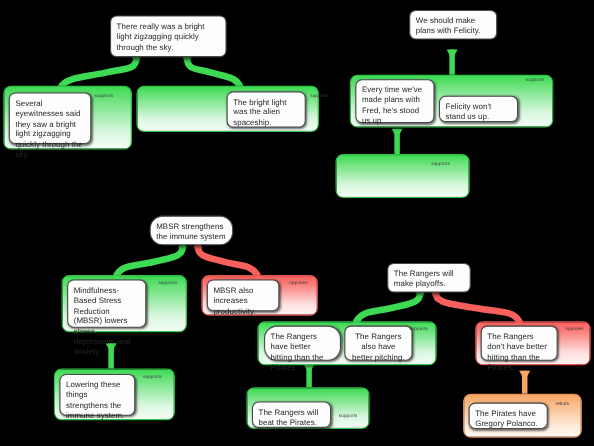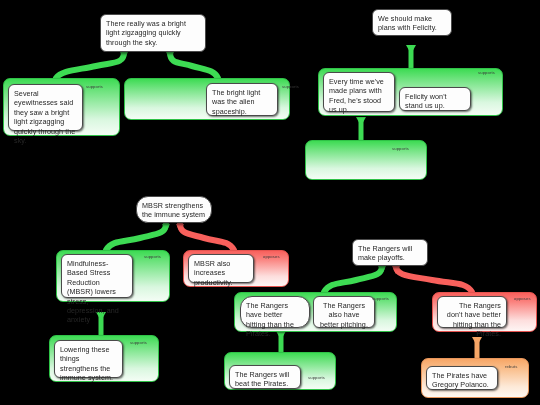--- a/index.html
+++ b/index.html
@@ -127,21 +127,21 @@
 
   <div class="claim root" style="left:352px;top:239px;width:76px;height:27px;">The Rangers will make playoffs.</div>
 
   <div class="group supports" style="left:234px;top:292px;width:163px;height:40px;"></div>
   <span class="grouplabel" style="left:372px;top:296px;">supports</span>
   <div class="claim" style="left:240px;top:296px;width:70px;height:32px;border-radius:12px;">The Rangers have better hitting than the Pirates.</div>
   <div class="claim" style="left:313px;top:296px;width:62px;height:32px;text-align:center;">The Rangers also have better pitching.</div>
 
   <div class="group opposes" style="left:432px;top:292px;width:105px;height:40px;"></div>
   <span class="grouplabel" style="left:514px;top:296px;">opposes</span>
-  <div class="claim" style="left:437px;top:296px;width:70px;height:32px;text-align:right;">The Rangers don't have better hitting than the Pirates.</div>
+  <div class="claim" style="left:437px;top:296px;width:70px;height:32px;">The Rangers don't have better hitting than the Pirates.</div>
 
   <div class="group supports" style="left:224px;top:352px;width:112px;height:38px;"></div>
   <span class="grouplabel" style="left:308px;top:375px;">supports</span>
   <div class="claim" style="left:229px;top:365px;width:72px;height:24px;">The Rangers will beat the Pirates.</div>
 
   <div class="group rebuts" style="left:421px;top:358px;width:108px;height:40px;"></div>
   <span class="grouplabel" style="left:505px;top:364px;">rebuts</span>
   <div class="claim" style="left:426px;top:366px;width:72px;height:24px;">The Pirates have Gregory Polanco.</div>
 
 </div>

